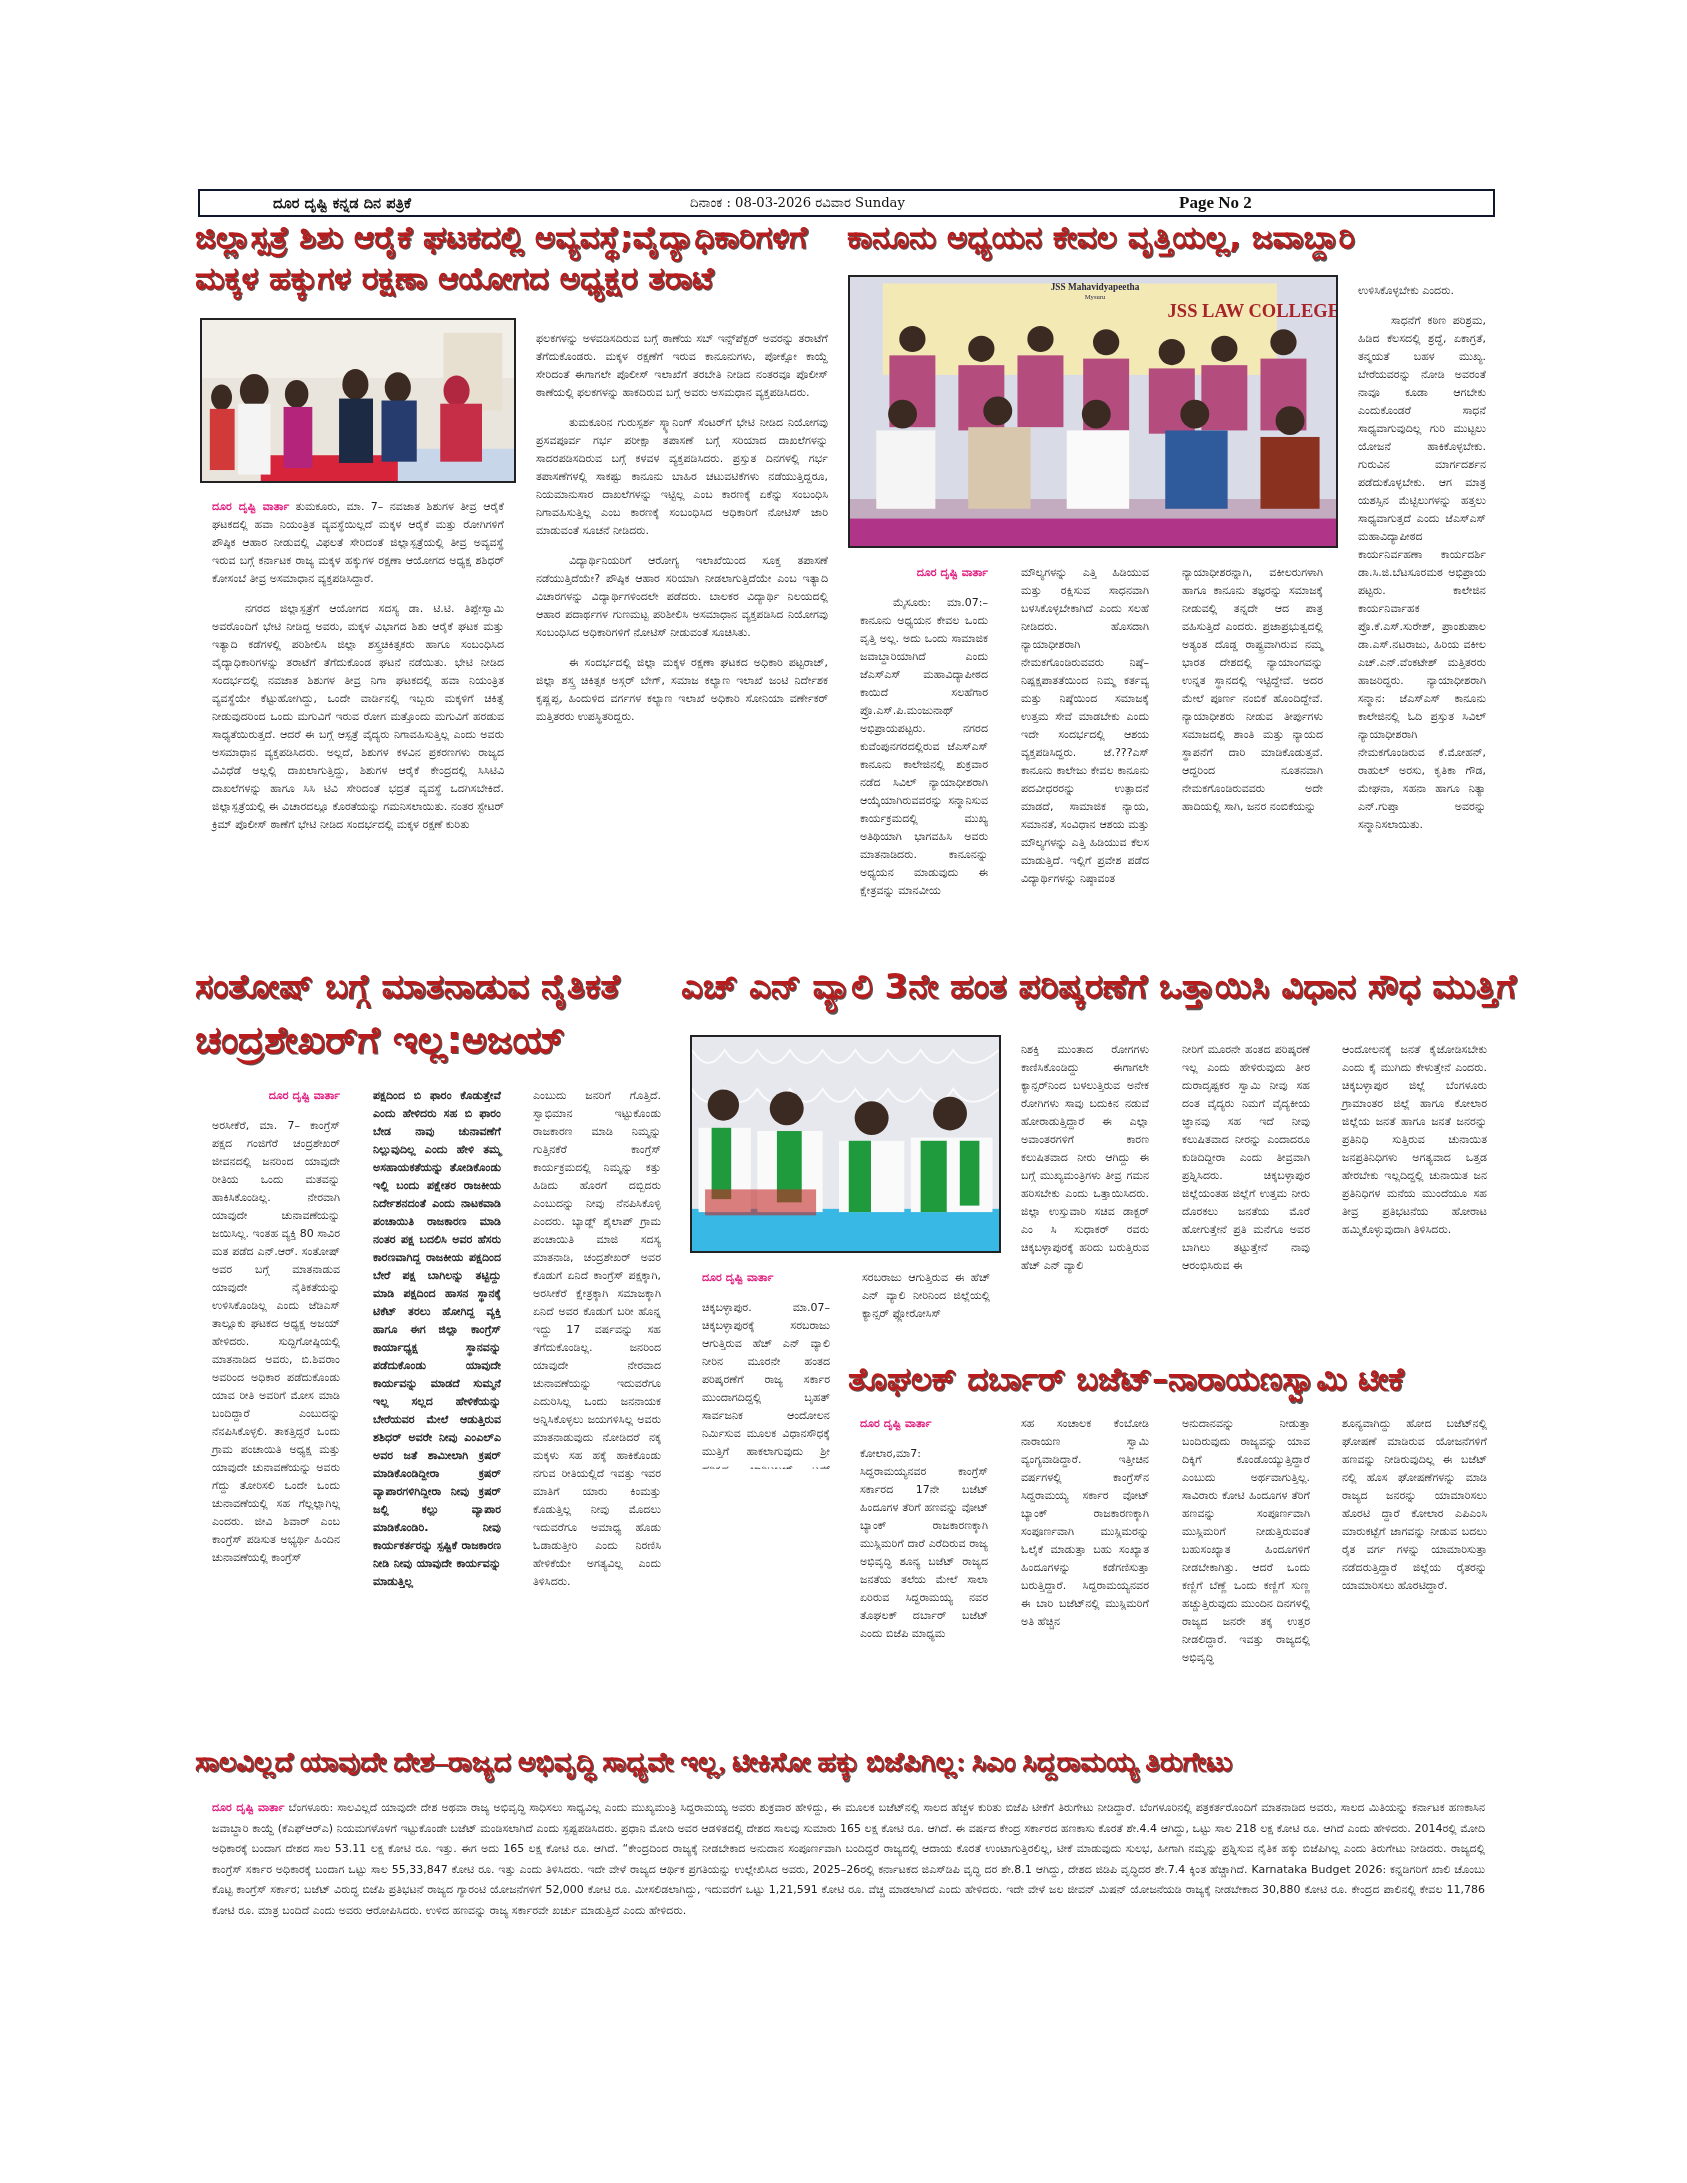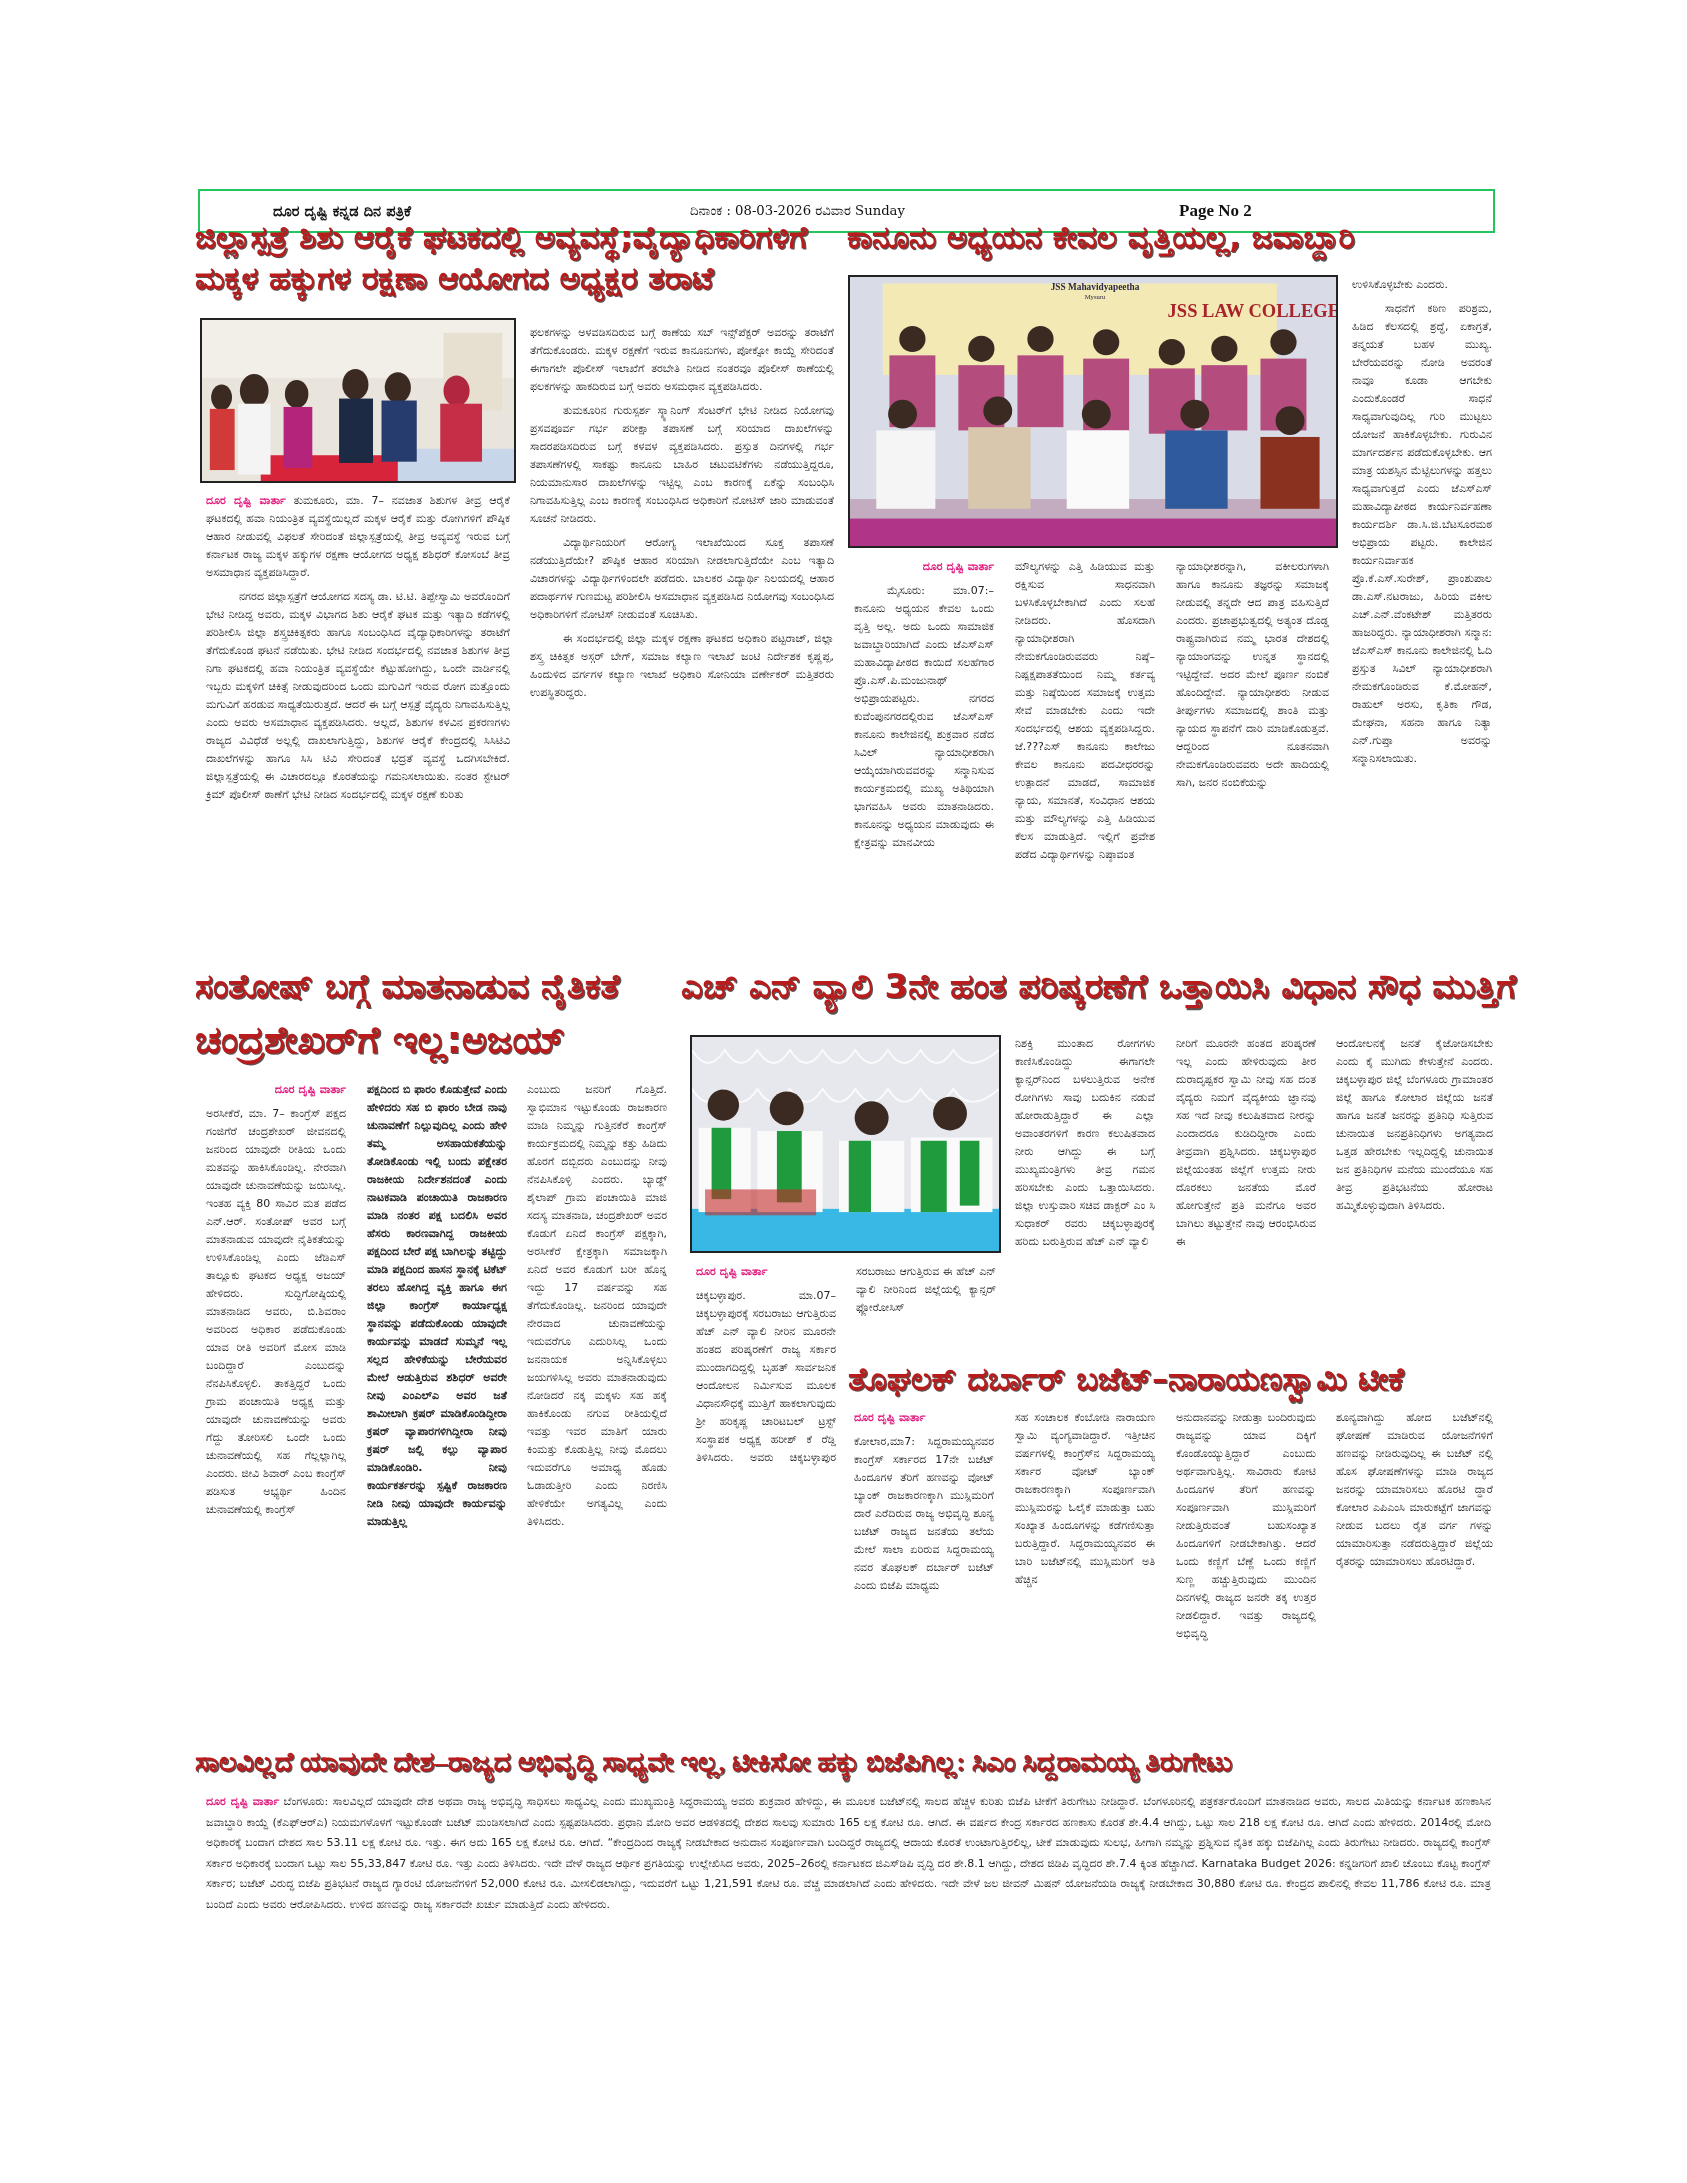--- a/index.html
+++ b/index.html
@@ -1,27 +1,27 @@
 <!DOCTYPE html>
 <html style="font-size:10.6px"><head>
 <meta charset="utf-8">
 <style>
   html, body { margin:0; padding:0; background:#ffffff; }
   body { width:1687px; height:2183px; position:relative; font-family:"DejaVu Sans", sans-serif; color:#111; overflow:hidden; }
   .abs { position:absolute; }
-  .masthead { left:198px; top:189px; width:1297px; height:44px; border:2px solid #22c55e; box-sizing:border-box; display:flex; align-items:center; font-family:"DejaVu Serif", serif; font-size:14.6px; font-weight:bold; }
+  .masthead { left:198px; top:189px; width:1297px; height:28px; border:2px solid #0f172a; box-sizing:border-box; display:flex; align-items:center; font-family:"DejaVu Serif", serif; font-size:14.6px; font-weight:bold; }
   .mh-title { position:absolute; left:73px; }
   .mh-date { position:absolute; left:490px; font-weight:normal; font-size:13.2px; }
   .mh-page { position:absolute; left:979px; font-family:"Liberation Serif", serif; font-size:17px; }
   .headline { font-family:"DejaVu Sans", sans-serif; font-weight:bold; color:#b91c1c; line-height:1.12; white-space:nowrap; text-shadow: 1.3px 1.3px 0 #555; }
   .col { font-family:"DejaVu Sans", sans-serif; font-size:11px; line-height:18px; text-align:justify; color:#222; overflow:hidden; }
   .dateline { color:#e0197d; font-weight:bold; }
   .photo { border:2px solid #222; box-sizing:border-box; overflow:hidden; }
   .full { font-family:"DejaVu Sans", sans-serif; font-size:11px; line-height:20.5px; text-align:justify; color:#222; }
-  p { margin:6px; }
+  p { margin:12px; }
   .indent { text-indent:3em; }
 </style>
 </head>
 <body>
 
 <div class="abs masthead">
   <span class="mh-title">ದೂರ ದೃಷ್ಟಿ ಕನ್ನಡ ದಿನ ಪತ್ರಿಕೆ</span>
   <span class="mh-date">ದಿನಾಂಕ : 08-03-2026   ರವಿವಾರ  Sunday</span>
   <span class="mh-page">Page No  2</span>
 </div>

